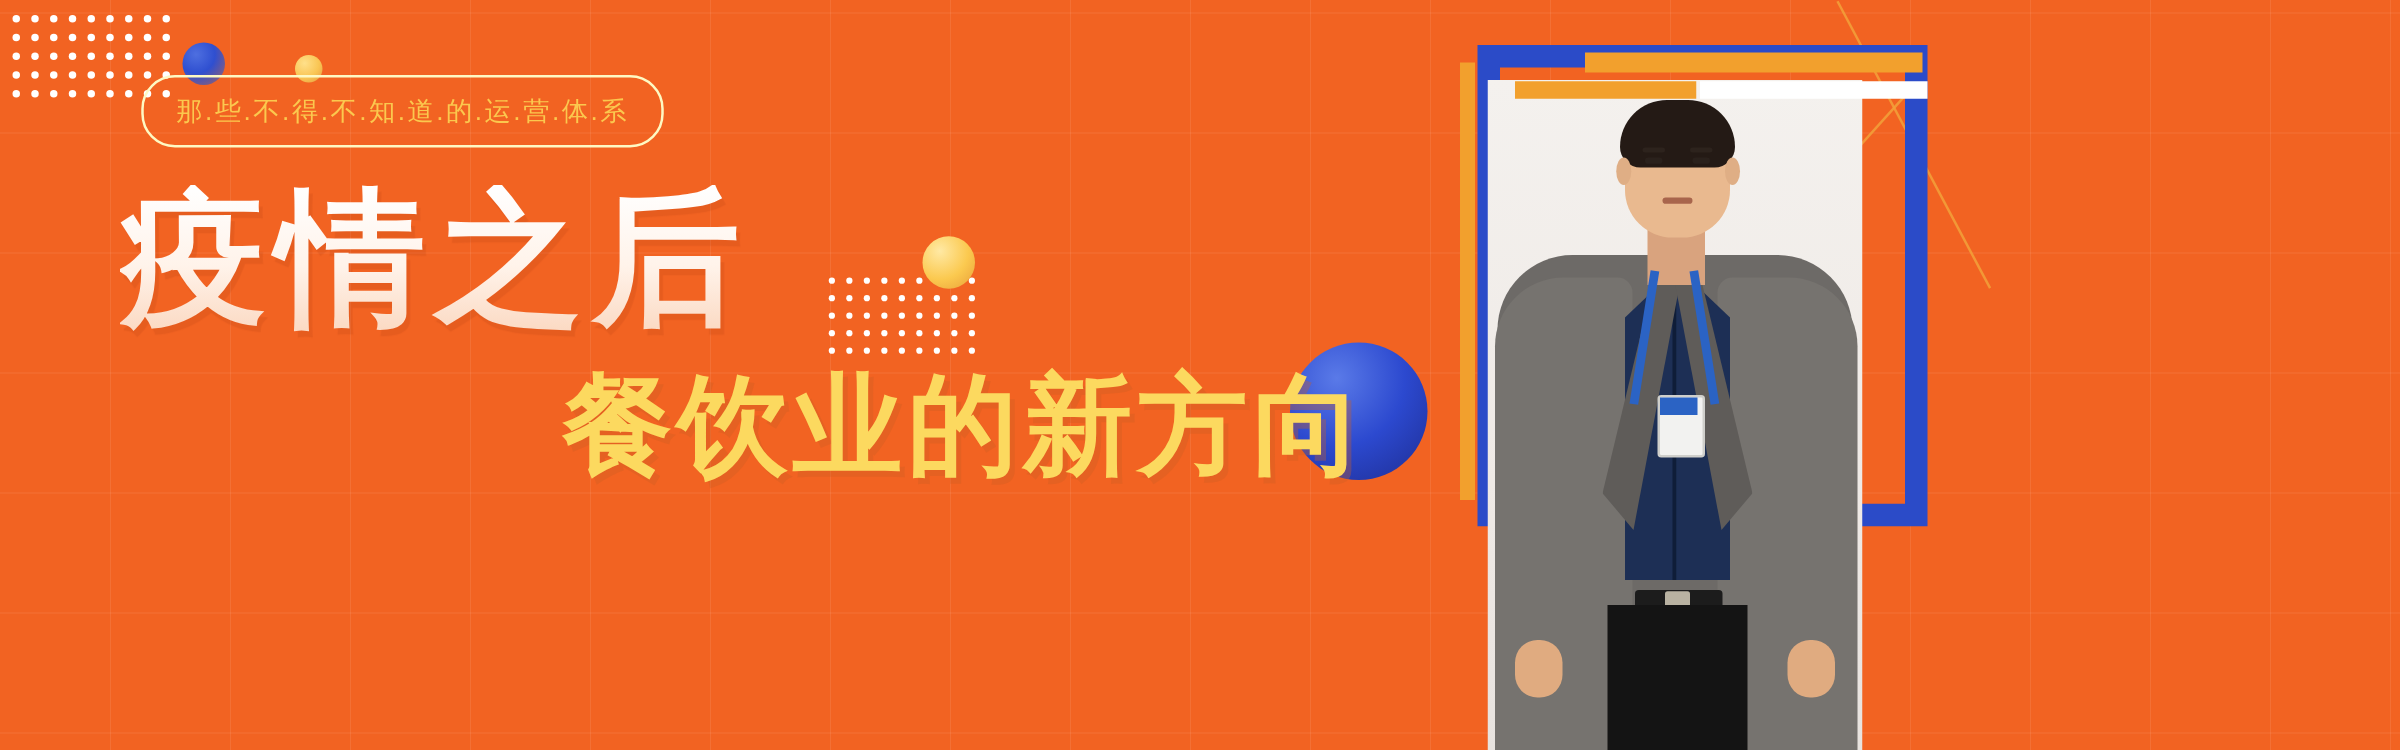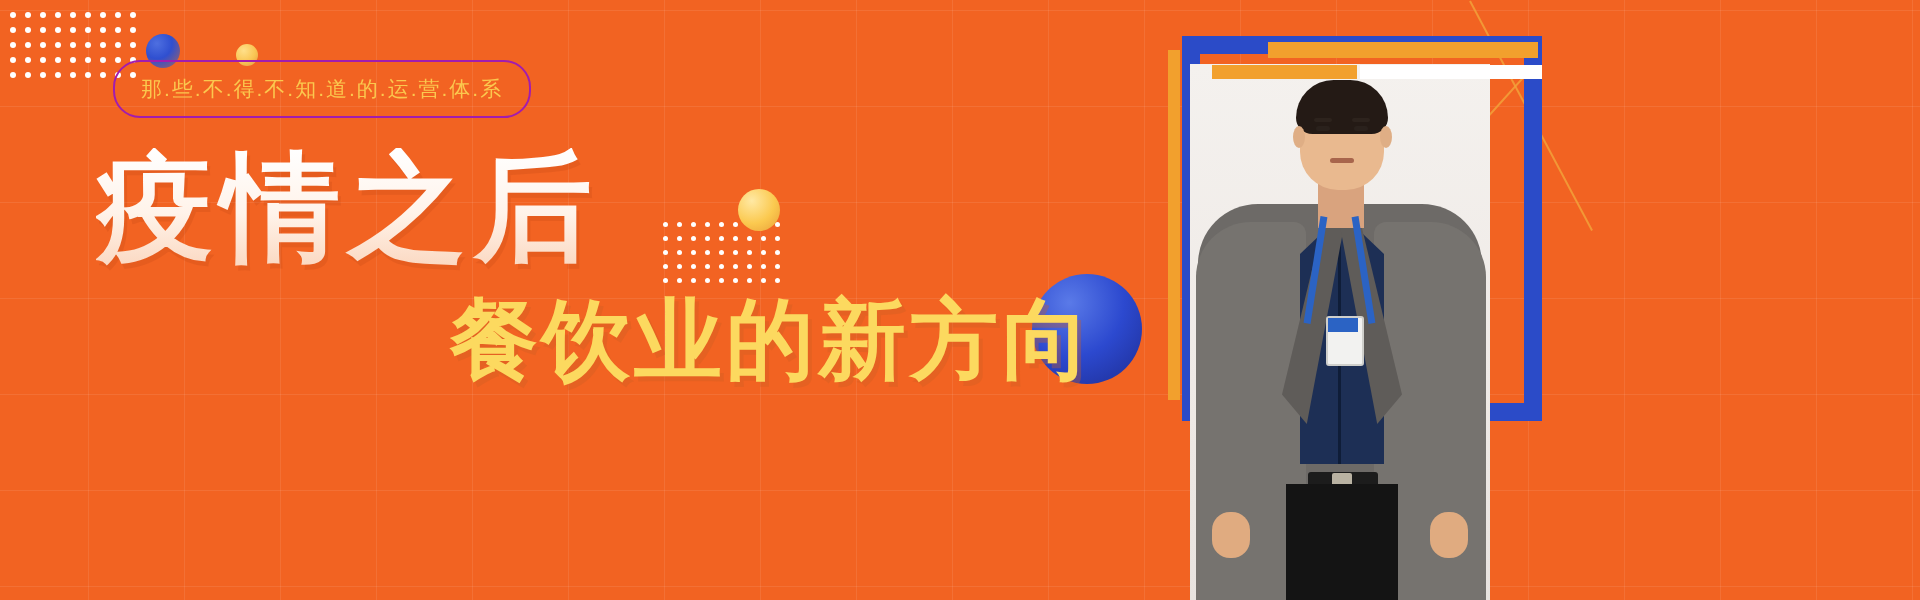--- a/index.html
+++ b/index.html
@@ -58,21 +58,21 @@
   
   .diag{position:absolute;height:2px;background:#f2a13a;transform-origin:left center;opacity:.85;}
   #diag-1{left:1470px;top:0px;width:260px;transform:rotate(62deg);}
   #diag-2{left:1430px;top:180px;width:150px;transform:rotate(-48deg);}
 
   
   #subtitle-pill{
     position:absolute;left:113px;top:60px;
     height:54px;display:flex;align-items:center;
     padding:0 26px;
-    border:2px solid #a21caf;border-radius:27px;
+    border:2px solid #fef9c3;border-radius:27px;
     color:#FBC84E;font-size:21px;letter-spacing:2px;
     white-space:nowrap;
   }
 
   
   #title-main{
     position:absolute;left:96px;top:148px;
     font-size:118px;line-height:1;font-weight:bold;
     letter-spacing:8px;white-space:nowrap;
     background:linear-gradient(180deg,#FFFFFF 0%,#FFF3EA 55%,#FBD9C2 100%);

